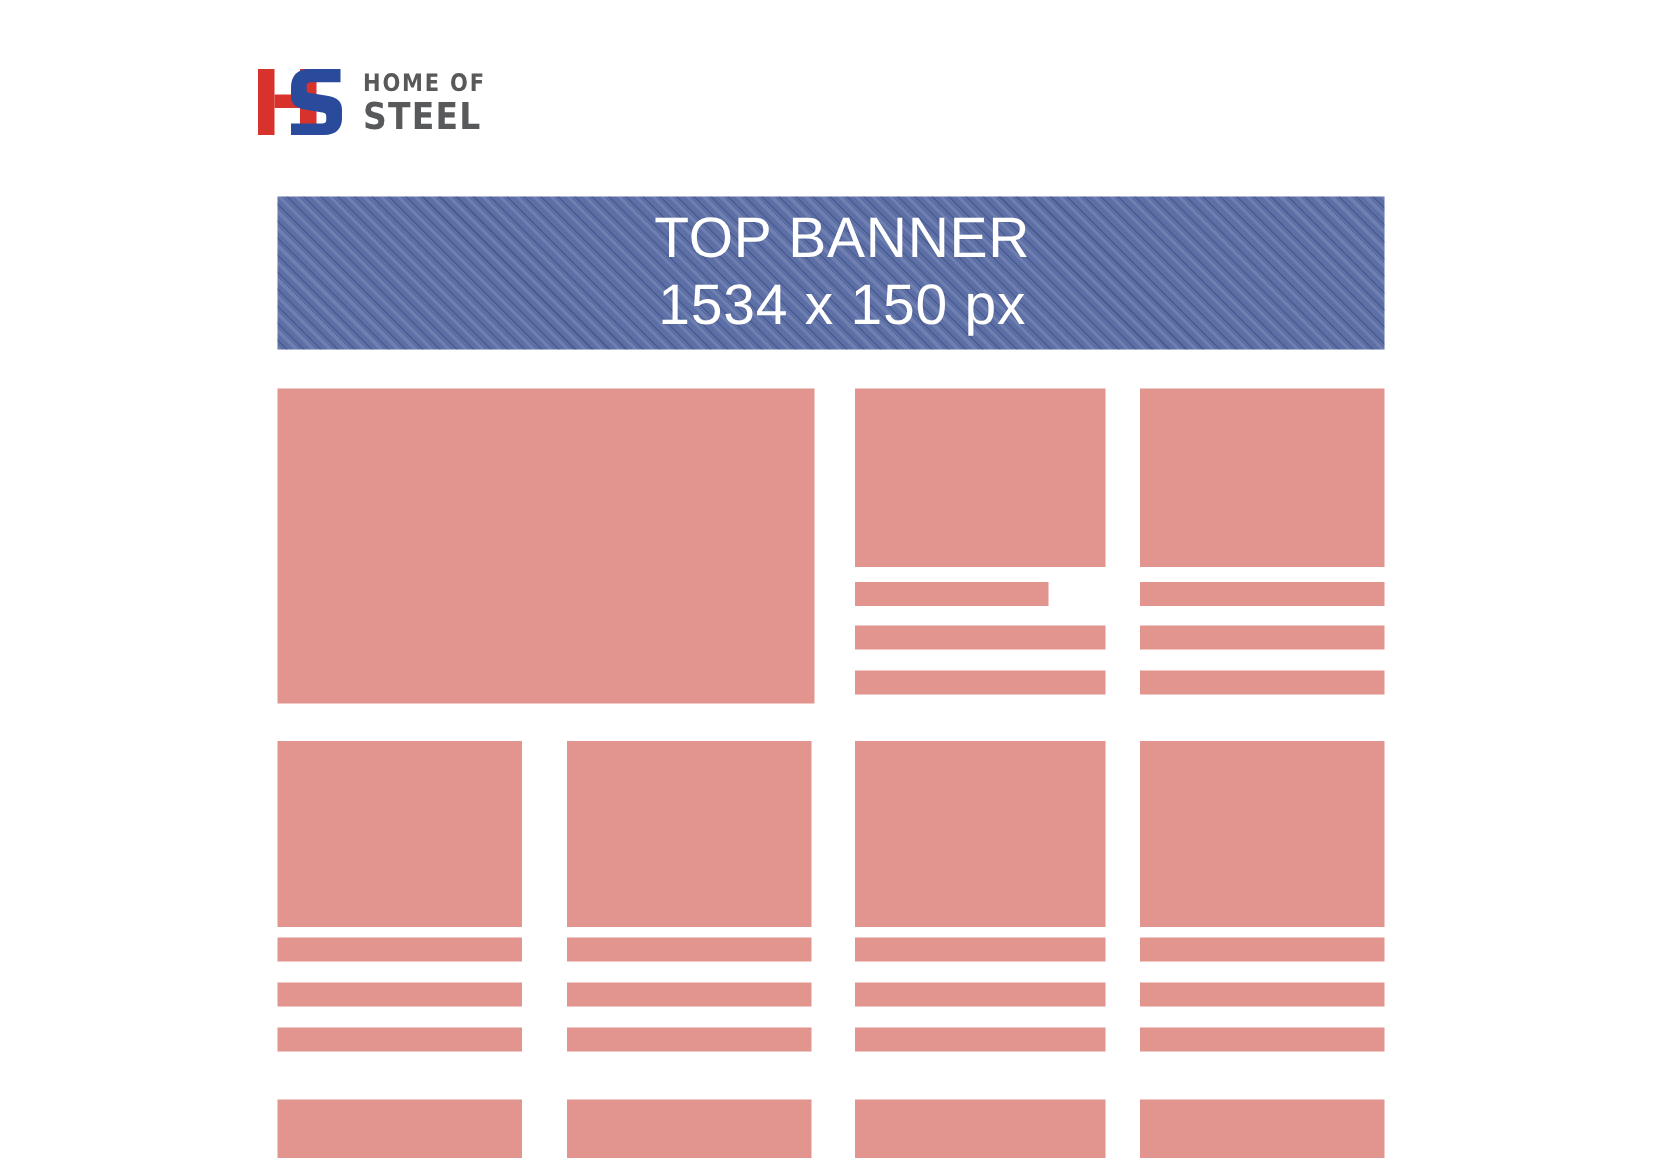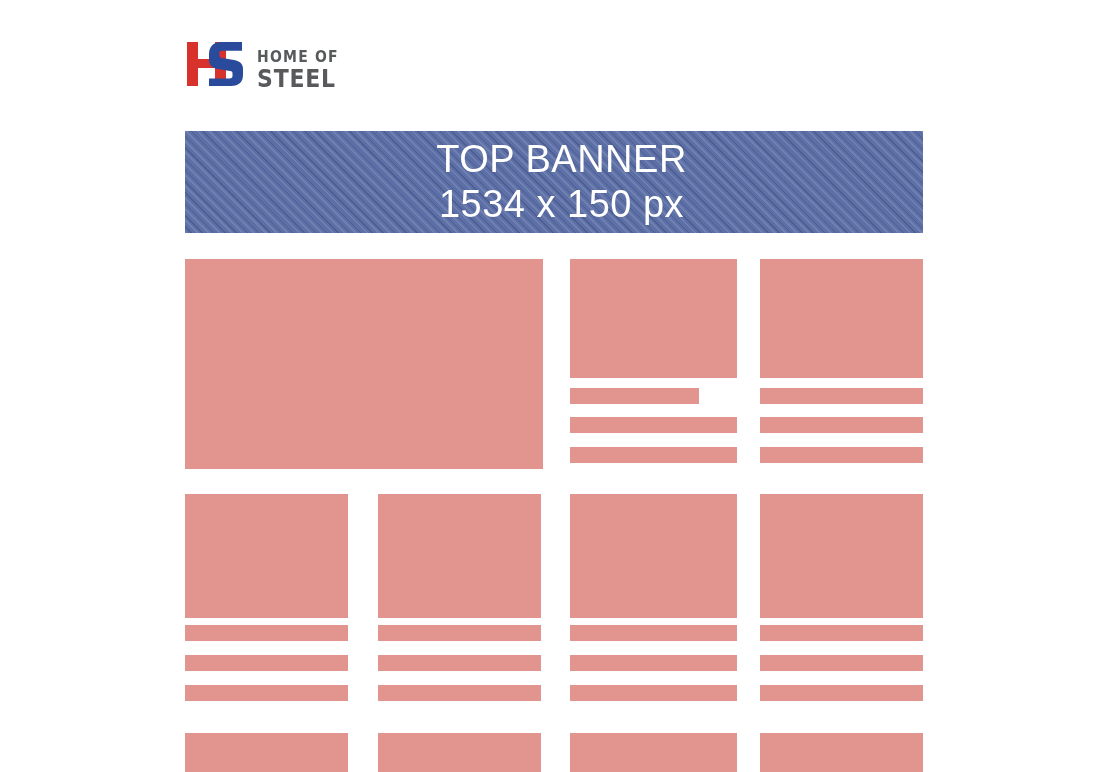--- a/index.html
+++ b/index.html
@@ -21,25 +21,26 @@
     position: absolute;
     left: 0; top: 0;
     width: 1110px;
     height: 772px;
     background: #ffffff;
   }
 
   
   .logo-area {
     position: absolute;
-    left: 185px;
+    left: 170px;
     top: 38px;
     width: 320px;
     height: 60px;
     display: flex;
+    align-items: center;
   }
   .logo-mark {
     position: relative;
     width: 62px;
     height: 52px;
     flex: 0 0 62px;
   }
   .logo-mark svg {
     display: block;
   }

